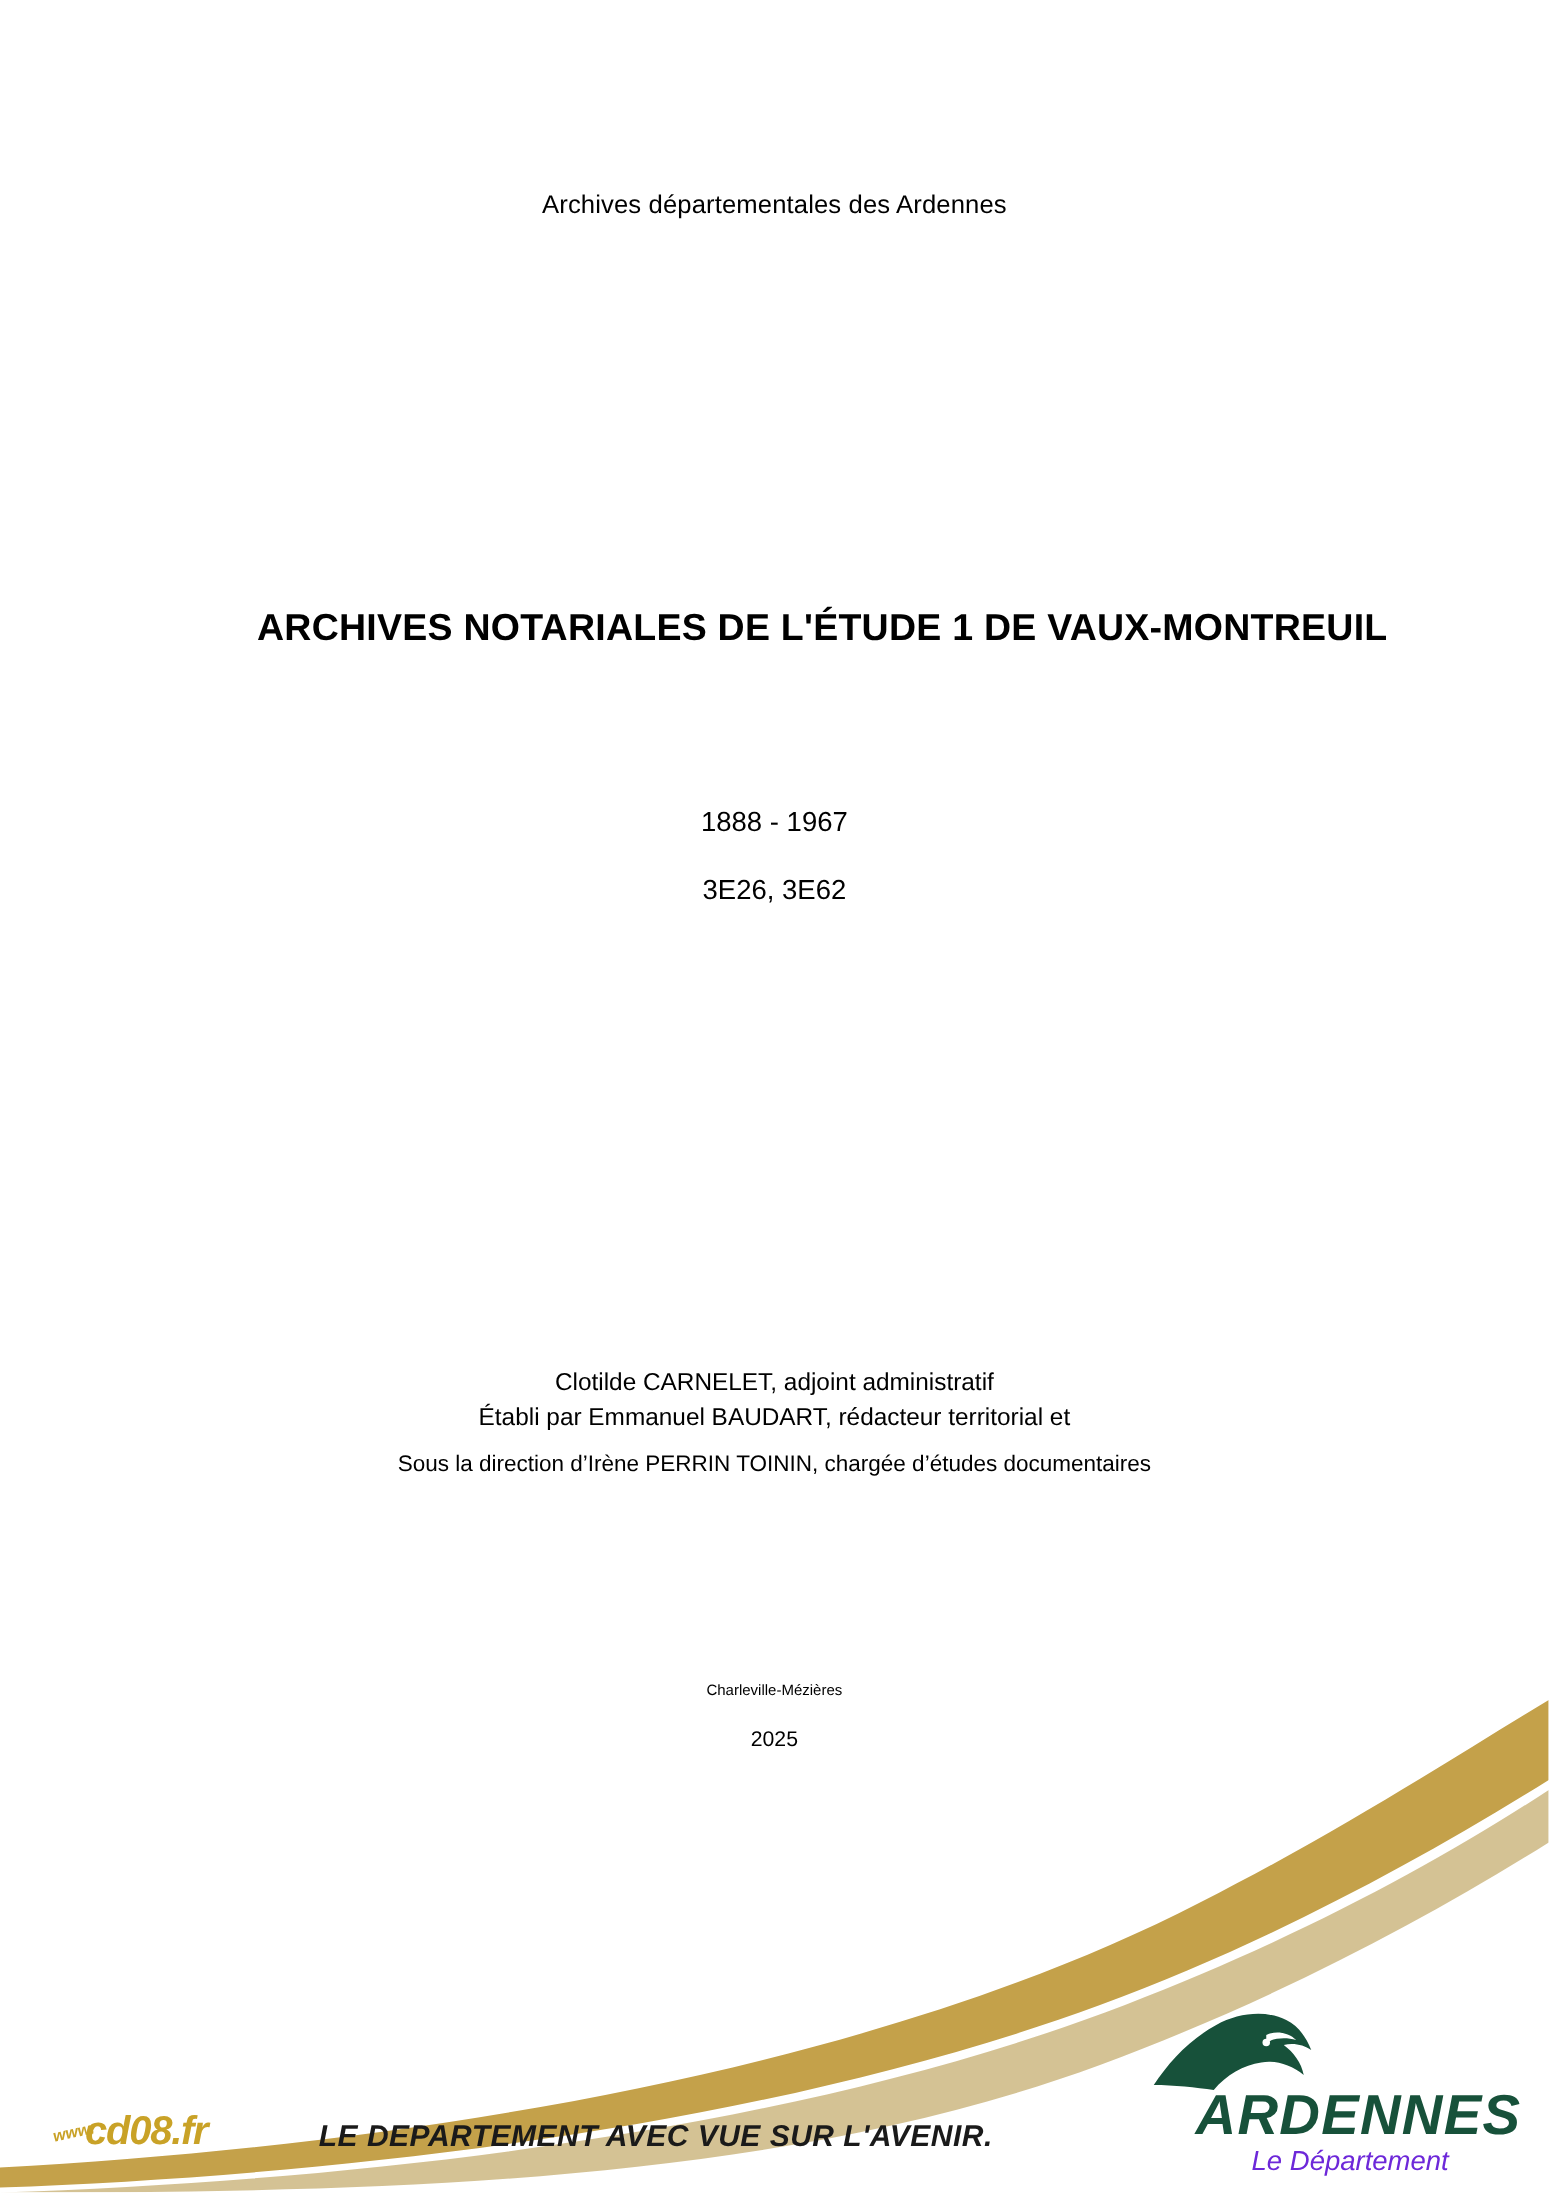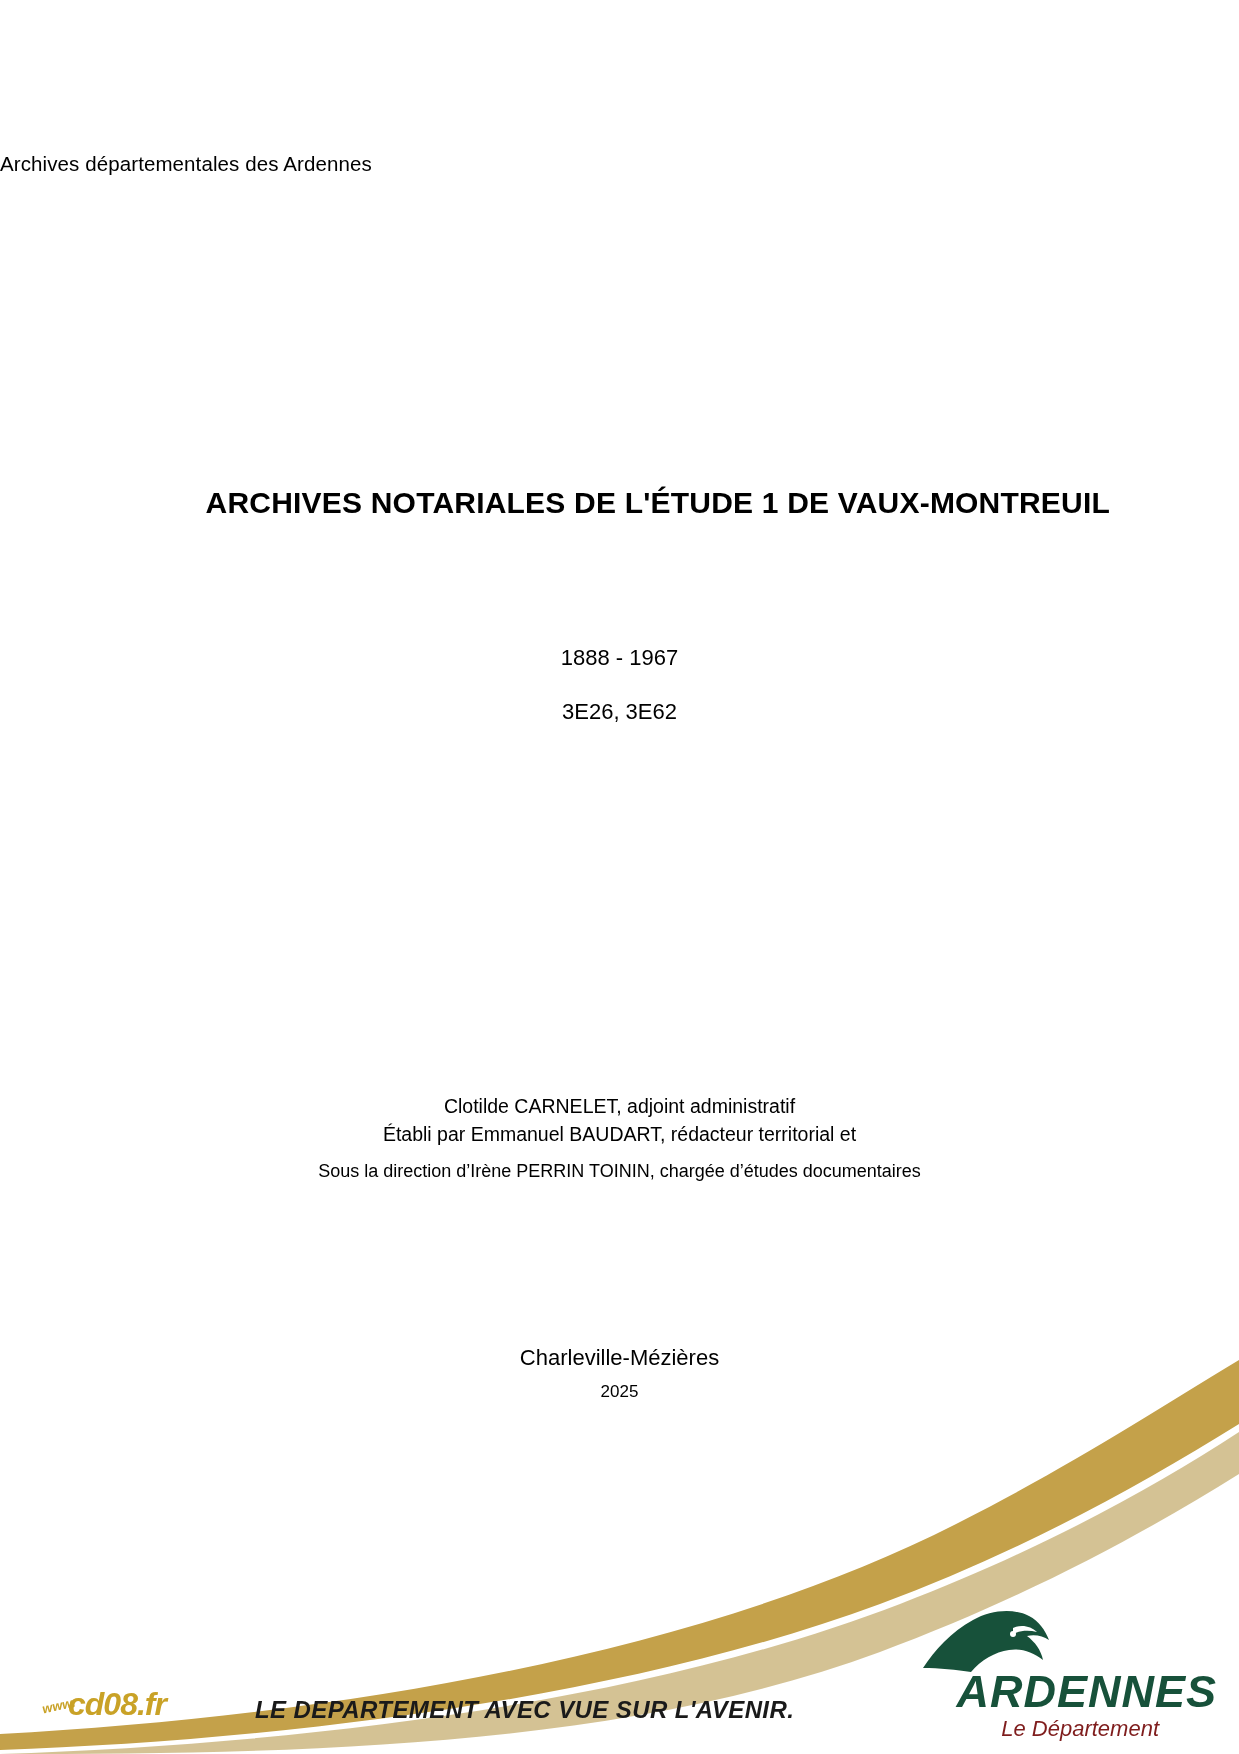--- a/index.html
+++ b/index.html
@@ -19,21 +19,21 @@
     position: relative;
     width: 1239px;
     height: 1754px;
   }
 
   .header-line {
     position: absolute;
     top: 152px;
     left: 0;
     width: 100%;
-    text-align: left;
+    text-align: center;
     font-size: 20.5px;
     letter-spacing: 0.1px;
   }
 
   .doc-title {
     position: absolute;
     top: 462px;
     left: 130px;
     width: 980px;
     text-align: right;
@@ -79,21 +79,21 @@
     text-align: center;
     font-size: 18px;
   }
 
   .place {
     position: absolute;
     top: 1345px;
     left: 0;
     width: 100%;
     text-align: center;
-    font-size: 22px;
+    font-size: 12px;
   }
 
   .year {
     position: absolute;
     top: 1382px;
     left: 0;
     width: 100%;
     text-align: center;
     font-size: 17px;
   }
@@ -174,21 +174,21 @@
     letter-spacing: 1px;
   }
   .ardennes-sub {
     position: absolute;
     left: 0;
     top: 110px;
     width: 300px;
     text-align: right;
     font-size: 22px;
     font-style: italic;
-    color: #7f1d1d;
+    color: #6d28d9;
     padding-right: 58px;
     box-sizing: border-box;
   }
   .boar {
     position: absolute;
     left: 90px;
     top: 0px;
     width: 145px;
     height: 72px;
   }

